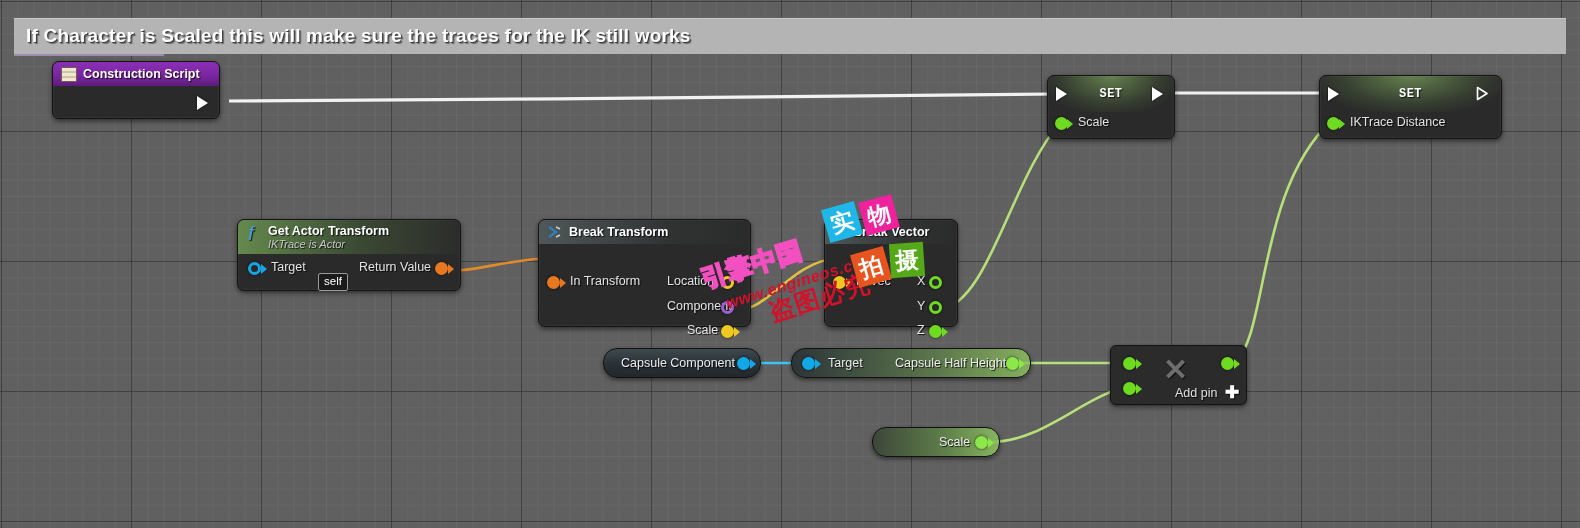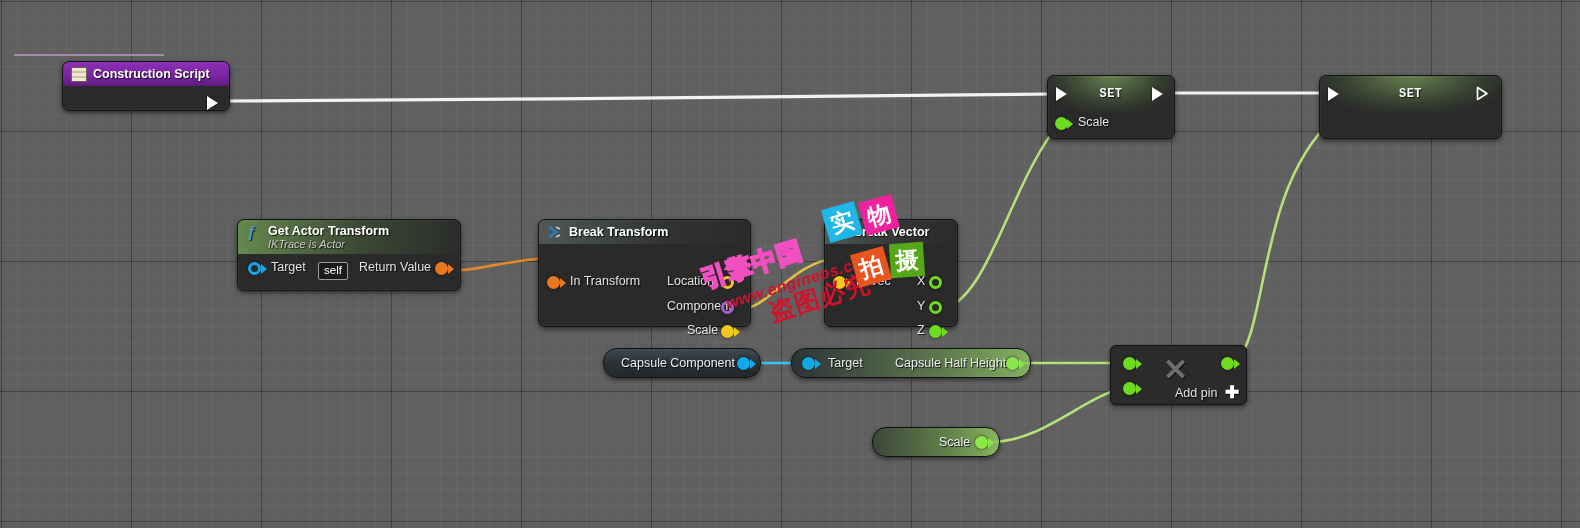--- a/index.html
+++ b/index.html
@@ -262,23 +262,26 @@
 
     <path d="M 753,363 C 772,363 790,363 808,363" fill="none" stroke="#3bc4f2" stroke-width="2.4"></path>
 
     <path d="M 1022,363 C 1060,363 1085,363 1122,363" fill="none" stroke="#b6e07a" stroke-width="2.6"></path>
 
     <path d="M 991,442 C 1040,442 1080,400 1122,388" fill="none" stroke="#b6e07a" stroke-width="2.6"></path>
 
     <path d="M 1236,362 C 1268,330 1258,190 1331,121" fill="none" stroke="#b6e07a" stroke-width="2.6"></path>
   </svg>
 
+  <div class="comment-box">
+    <div class="ctitle">If Character is Scaled this will make sure the traces for the IK still works</div>
+  </div>
   <div class="comment-accent"></div>
 
-  <div class="node" style="left:62px; top:61px; width:168px; height:50px;">
+  <div class="node" style="left:52px; top:61px; width:168px; height:58px;">
     <div class="hdr hdr-purple">
       <span class="icn icn-construct" style="left:8px; top:5px;"></span>
       <span class="hdr-title" style="margin-left:22px;">Construction Script</span>
     </div>
     <div class="body" style="height:33px;">
       <span class="pin exec" style="left:144px; top:10px;"></span>
     </div>
   </div>
 
   <div class="node" style="left:1047px; top:75px; width:128px; height:64px;">
@@ -295,33 +298,38 @@
   </div>
 
   <div class="node" style="left:1319px; top:75px; width:183px; height:64px;">
     <div class="hdr hdr-setgrad" style="justify-content:center; height:36px;">
       <span class="hdr-title" style="font-size:12px;letter-spacing:.5px;">SET</span>
       <span class="pin exec" style="left:8px; top:11px;"></span>
       <svg class="exec-outline" style="left:156px; top:10px;" viewBox="0 0 13 15">
         <path d="M 1.5,1.5 L 11,7.5 L 1.5,13.5 Z" fill="none" stroke="#ffffff" stroke-width="1.6" stroke-linejoin="round"></path>
       </svg>
     </div>
+    <div class="body" style="height:26px;">
+      <span class="pin-dot" style="left:7px; top:5px; background:#6fdb20;"></span>
+      <span class="pin-arrow" style="left:19px; top:7px; border-left:6px solid #6fdb20;"></span>
+      <span class="pin-label" style="left:30px; top:3px;">IKTrace Distance</span>
+    </div>
   </div>
 
   <div class="node" style="left:237px; top:219px; width:224px; height:72px;">
     <div class="hdr hdr-green" style="height:34px;">
       <span class="icn icn-fx" style="left:9px; top:3px;">ƒ</span>
       <span class="hdr-title" style="margin-left:22px; position:absolute; left:8px; top:4px;">Get Actor Transform</span>
       <span class="hdr-sub" style="left:30px; top:18px;">IKTrace is Actor</span>
     </div>
     <div class="body" style="height:36px;">
       <span class="pin-dot hollow" style="left:10px; top:8px; border:3px solid #12a8e8;"></span>
       <span class="pin-arrow" style="left:23px; top:10px; border-left:6px solid #12a8e8;"></span>
       <span class="pin-label" style="left:33px; top:6px;">Target</span>
-      <span class="self-box" style="left:80px; top:8px;">self</span>
+      <span class="self-box" style="left:80px; top:19px;">self</span>
       <span class="pin-label" style="left:121px; top:6px;">Return Value</span>
       <span class="pin-dot" style="left:197px; top:8px; background:#e87820;"></span>
       <span class="pin-arrow" style="left:210px; top:10px; border-left:6px solid #e87820;"></span>
     </div>
   </div>
 
   <div class="node" style="left:538px; top:219px; width:213px; height:108px;">
     <div class="hdr hdr-grey">
       <svg class="icn" style="left:8px; top:5px; width:15px; height:14px;" viewBox="0 0 15 14">
         <path d="M 2,2 L 9,7 L 2,12" fill="none" stroke="#2f7fb8" stroke-width="2.4"></path>

